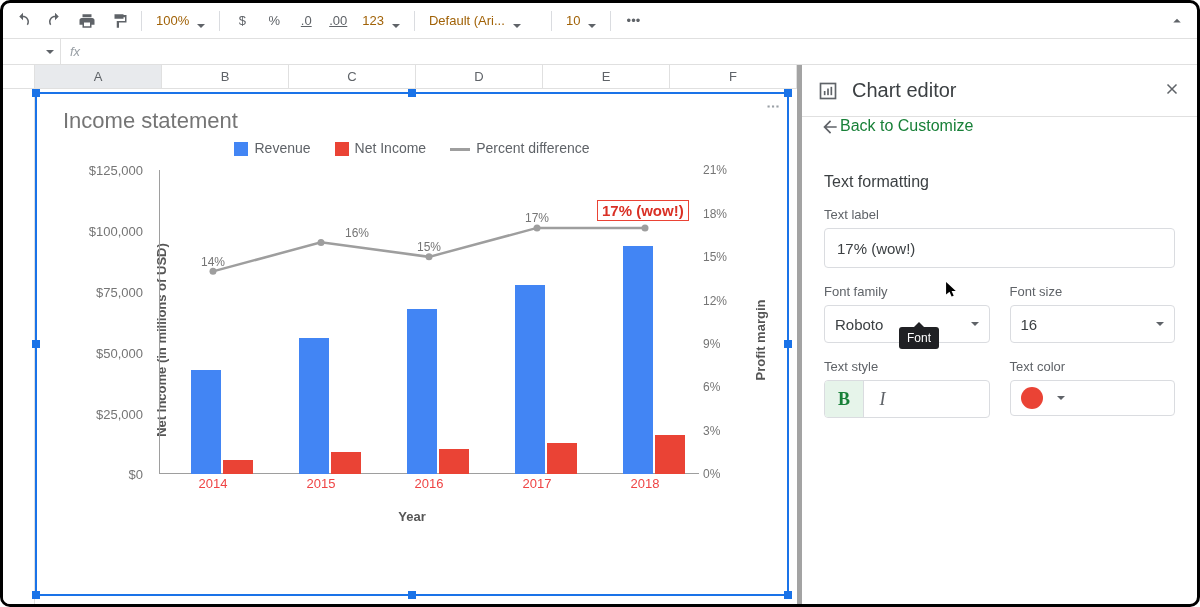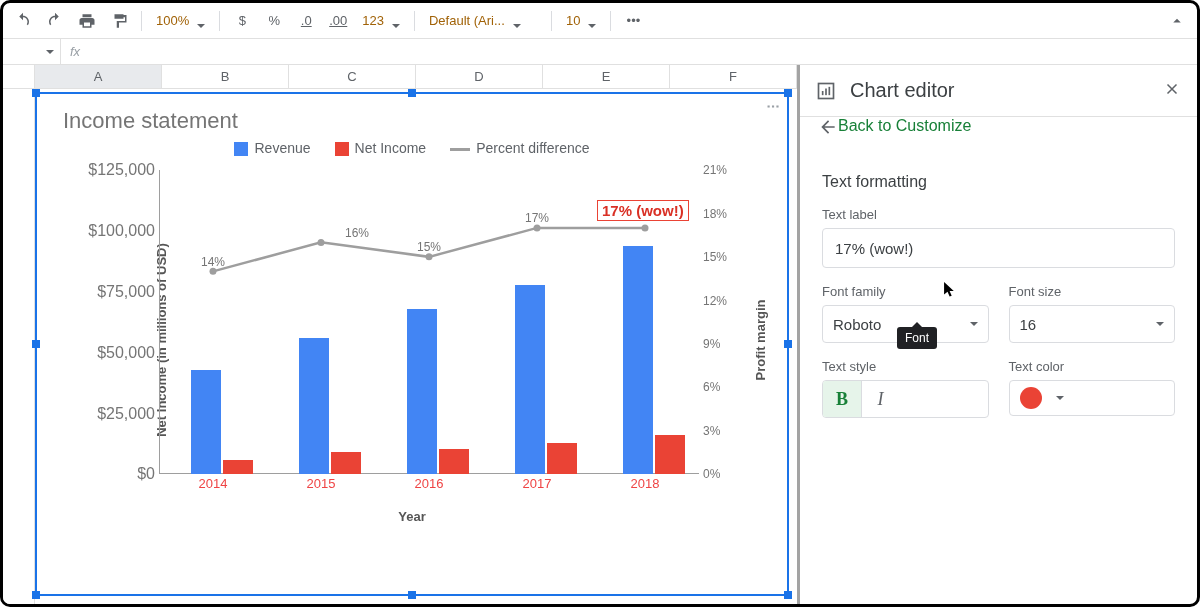--- a/index.html
+++ b/index.html
@@ -36,37 +36,37 @@
   .chart { position:absolute; inset:10px 8px 12px 8px; }
   .chart-title { font-size:22px; color:#757575; font-weight:400; margin:4px 0 6px 18px; }
   .legend { display:flex; gap:24px; justify-content:center; font-size:14px; color:#5f6368; margin-bottom:4px; }
   .legend .sw { width:14px; height:14px; display:inline-block; margin-right:6px; vertical-align:middle; }
   .legend .ln { width:20px; height:3px; background:#9e9e9e; display:inline-block; margin-right:6px; vertical-align:middle; }
   
   .chartbody { position:relative; height:360px; margin:0 14px; }
   .plot { position:absolute; left:100px; right:66px; top:10px; bottom:46px; }
   .yaxis-l { position:absolute; left:52px; top:10px; bottom:46px; width:48px; }
   .yaxis-r { position:absolute; right:24px; top:10px; bottom:46px; width:42px; }
-  .ylab { position:absolute; right:4px; transform:translateY(50%); font-size:16px; color:#757575; }
+  .ylab { position:absolute; right:16px; transform:translateY(50%); font-size:13px; color:#757575; }
   .ylab-r { position:absolute; left:4px; transform:translateY(50%); font-size:12px; color:#757575; }
   .axis-title-l { position:absolute; left:6px; top:50%; transform:translateY(-50%) rotate(-90deg); transform-origin:center; white-space:nowrap; font-size:13px; color:#555; font-weight:600; }
   .axis-title-r { position:absolute; right:-36px; top:50%; transform:translateY(-50%) rotate(-90deg); transform-origin:center; white-space:nowrap; font-size:13px; color:#555; font-weight:600; }
   .axis-title-b { position:absolute; left:50%; bottom:-4px; transform:translateX(-50%); font-size:13px; color:#555; font-weight:600; }
   .xaxis { position:absolute; left:100px; right:66px; bottom:24px; height:20px; }
   .xlab { position:absolute; transform:translateX(-50%); font-size:13px; color:#ef4444; }
   .baseline { position:absolute; left:0; right:0; bottom:0; height:1px; background:#9e9e9e; }
   .vaxis { position:absolute; top:0; bottom:0; left:0; width:1px; background:#9e9e9e; }
   .bar { position:absolute; bottom:0; width:30px; }
   .bar.rev { background:#4285f4; }
   .bar.net { background:#ea4335; }
   svg.line { position:absolute; inset:0; overflow:visible; }
   .pt-lbl { position:absolute; transform:translate(-50%,-120%); font-size:12px; color:#757575; }
   .ann { position:absolute; border:1px solid #ea4335; padding:1px 4px; color:#d93025; font-weight:700; font-size:15px; background:#fff; }
   
-  .sidebar { width:400px; border-left:3px solid #a3a3a3; display:flex; flex-direction:column; }
+  .sidebar { width:400px; border-left:5px solid #a3a3a3; display:flex; flex-direction:column; }
   .sb-head { height:52px; display:flex; align-items:center; padding:0 16px; border-bottom:1px solid #e0e0e0; gap:14px; }
   .sb-head .icon { width:20px; height:20px; color:#5f6368; }
   .sb-title { font-size:20px; color:#3c4043; flex:1; }
   .sb-close { color:#5f6368; cursor:pointer; }
   .sb-back { height:46px; display:flex; align-items:flex-start; gap:0; padding:0 18px; color:#188038; font-size:16px; }
   .sb-back svg { width:20px; height:20px; color:#5f6368; }
   .sb-body { padding:10px 22px; display:flex; flex-direction:column; gap:16px; }
   .sb-sec-title { font-size:16px; color:#3c4043; font-weight:500; }
   .sb-label { font-size:13px; color:#5f6368; }
   .sb-input { width:100%; height:40px; border:1px solid #dadce0; border-radius:4px; padding:0 12px; font-size:15px; color:#3c4043; outline:none; }

